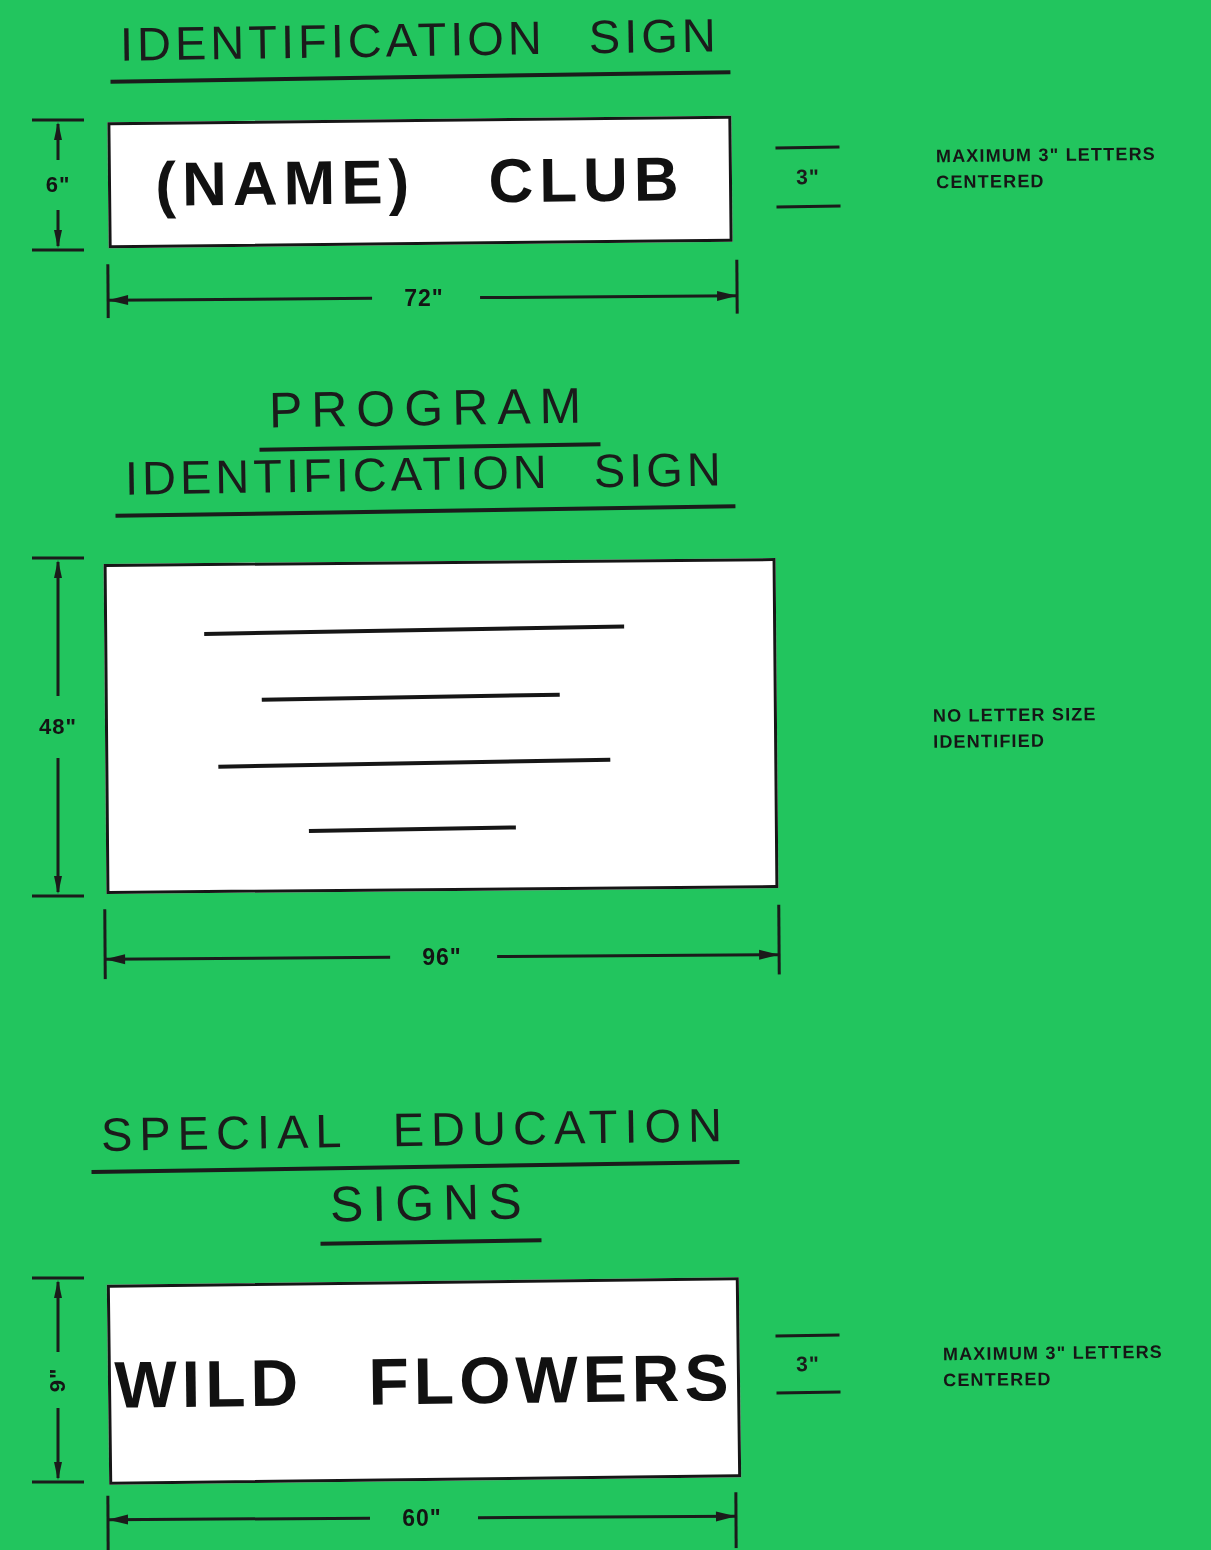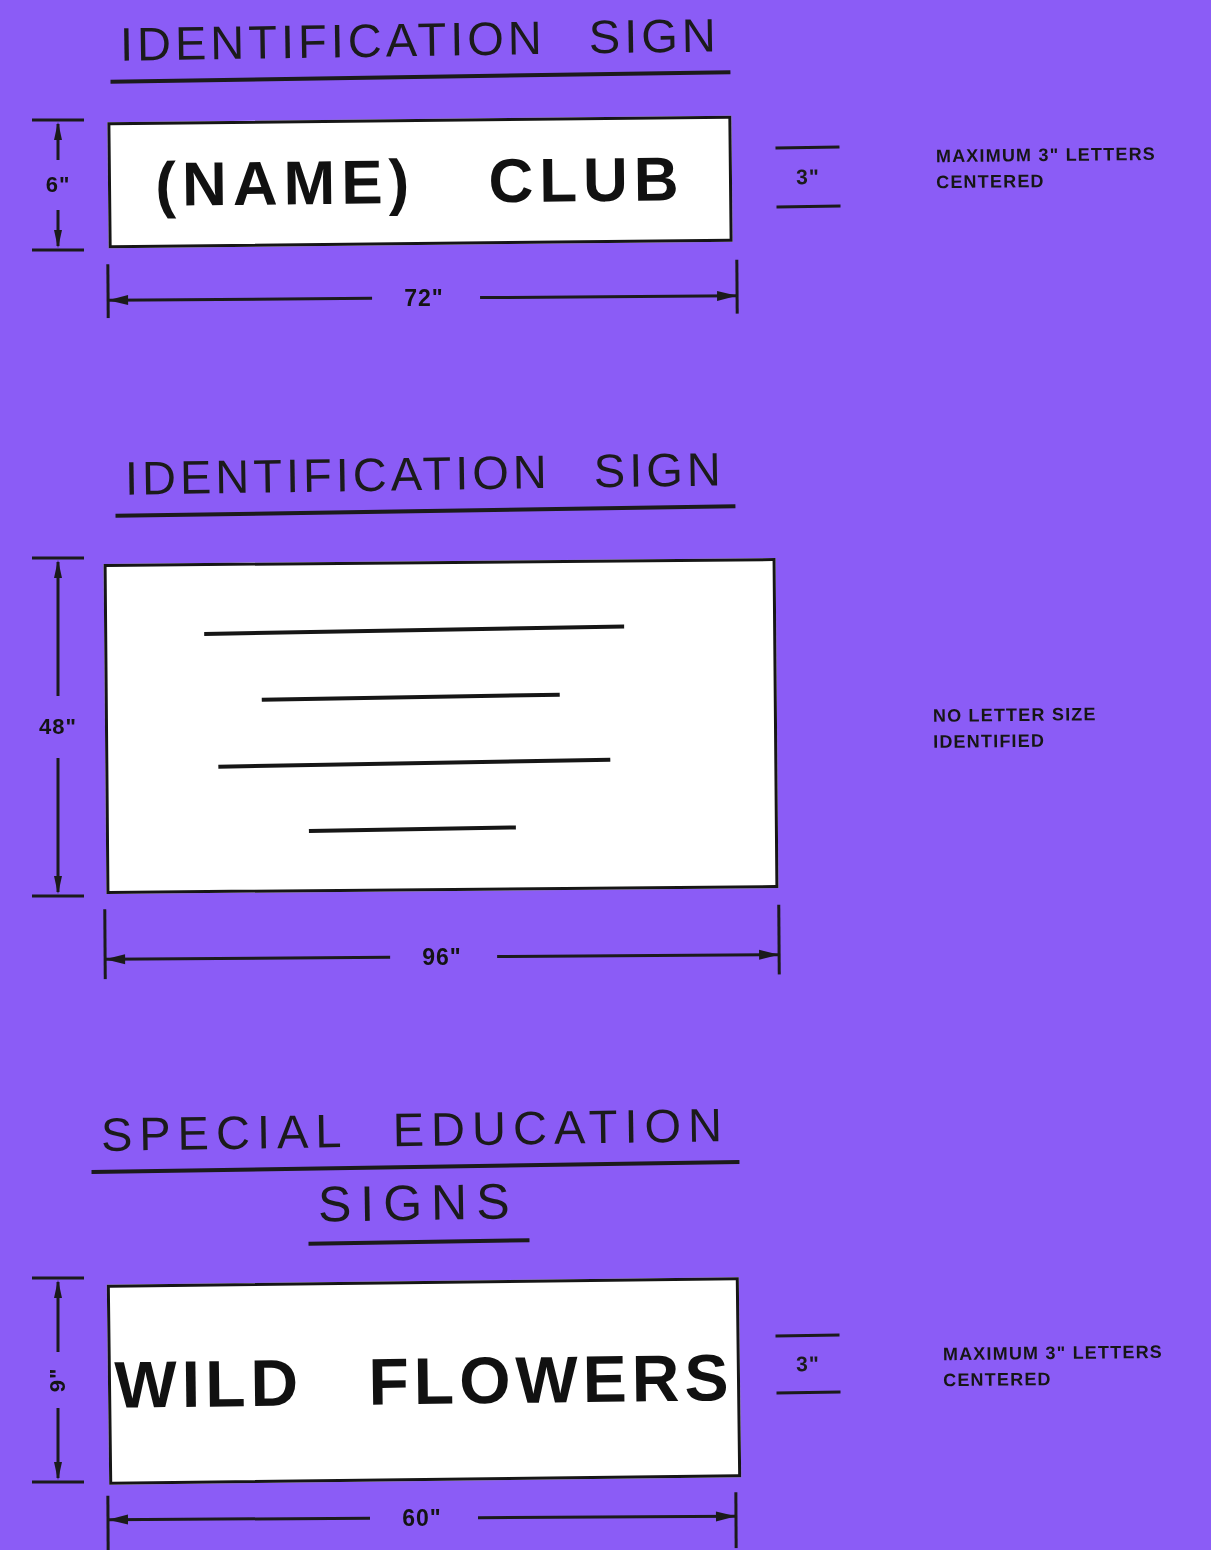--- a/index.html
+++ b/index.html
@@ -1,17 +1,17 @@
 <!DOCTYPE html>
 <html><head>
 <meta charset="utf-8">
 <style>
   html,body{margin:0;padding:0;background:#e8e8e8;}
   #canvas{
-    position:relative;width:1211px;height:1550px;background:#8b5cf6;
+    position:relative;width:1211px;height:1550px;background:#22c55e;
     font-family:"Liberation Sans","DejaVu Sans",sans-serif;color:#1b1b1b;
     overflow:hidden;margin:0 auto;
   }
   .abs{position:absolute;}
   
   .title-wrap{text-align:center;}
   .title{
     display:inline-block;font-size:47px;font-weight:400;letter-spacing:4px;
     word-spacing:26px;color:#1b1b1b;padding:0 10px 12px 10px;
     border-bottom:4px solid #1b1b1b;transform:rotate(-0.9deg);
@@ -95,20 +95,23 @@
       <line x1="8" y1="4" x2="8" y2="58"></line>
       <line x1="637" y1="4" x2="637" y2="58"></line>
       <polygon points="8,40 28,35 28,45"></polygon>
       <line x1="8" y1="40" x2="272" y2="40"></line>
       <line x1="380" y1="40" x2="637" y2="40"></line>
       <polygon points="637,40 617,35 617,45"></polygon>
     </svg>
     <span class="dim-label" style="top:40px;">72"</span>
   </div>
 
+  <div class="abs title-wrap" style="left:180px;top:383px;width:500px;">
+    <span class="title sm">PROGRAM</span>
+  </div>
   <div class="abs title-wrap" style="left:75px;top:450px;width:700px;">
     <span class="title">IDENTIFICATION SIGN</span>
   </div>
 
   <div class="abs sign-rect" style="left:105px;top:561px;width:672px;height:330px;transform:rotate(-0.5deg);">
     <div class="ph-line" style="left:97px;top:64px;width:420px;"></div>
     <div class="ph-line" style="left:154px;top:131px;width:298px;"></div>
     <div class="ph-line" style="left:110px;top:197px;width:392px;"></div>
     <div class="ph-line" style="left:200px;top:263px;width:207px;"></div>
   </div>
@@ -138,21 +141,21 @@
       <line x1="8" y1="52" x2="293" y2="52"></line>
       <line x1="400" y1="52" x2="682" y2="52"></line>
       <polygon points="682,52 662,47 662,57"></polygon>
     </svg>
     <span class="dim-label" style="top:52px;">96"</span>
   </div>
 
   <div class="abs title-wrap" style="left:65px;top:1106px;width:700px;">
     <span class="title wide">SPECIAL EDUCATION</span>
   </div>
-  <div class="abs title-wrap" style="left:168px;top:1178px;width:500px;">
+  <div class="abs title-wrap" style="left:180px;top:1178px;width:500px;">
     <span class="title sm">SIGNS</span>
   </div>
 
   <div class="abs sign-rect" style="left:108px;top:1281px;width:632px;height:200px;transform:rotate(-0.7deg);">
     <span class="sign-text flowers">WILD FLOWERS</span>
   </div>
 
   <div class="dim vdim abs" style="left:30px;top:1274px;width:56px;height:212px;">
     <svg width="56" height="212" viewBox="0 0 56 212">
       <line x1="2" y1="4" x2="54" y2="4"></line>

